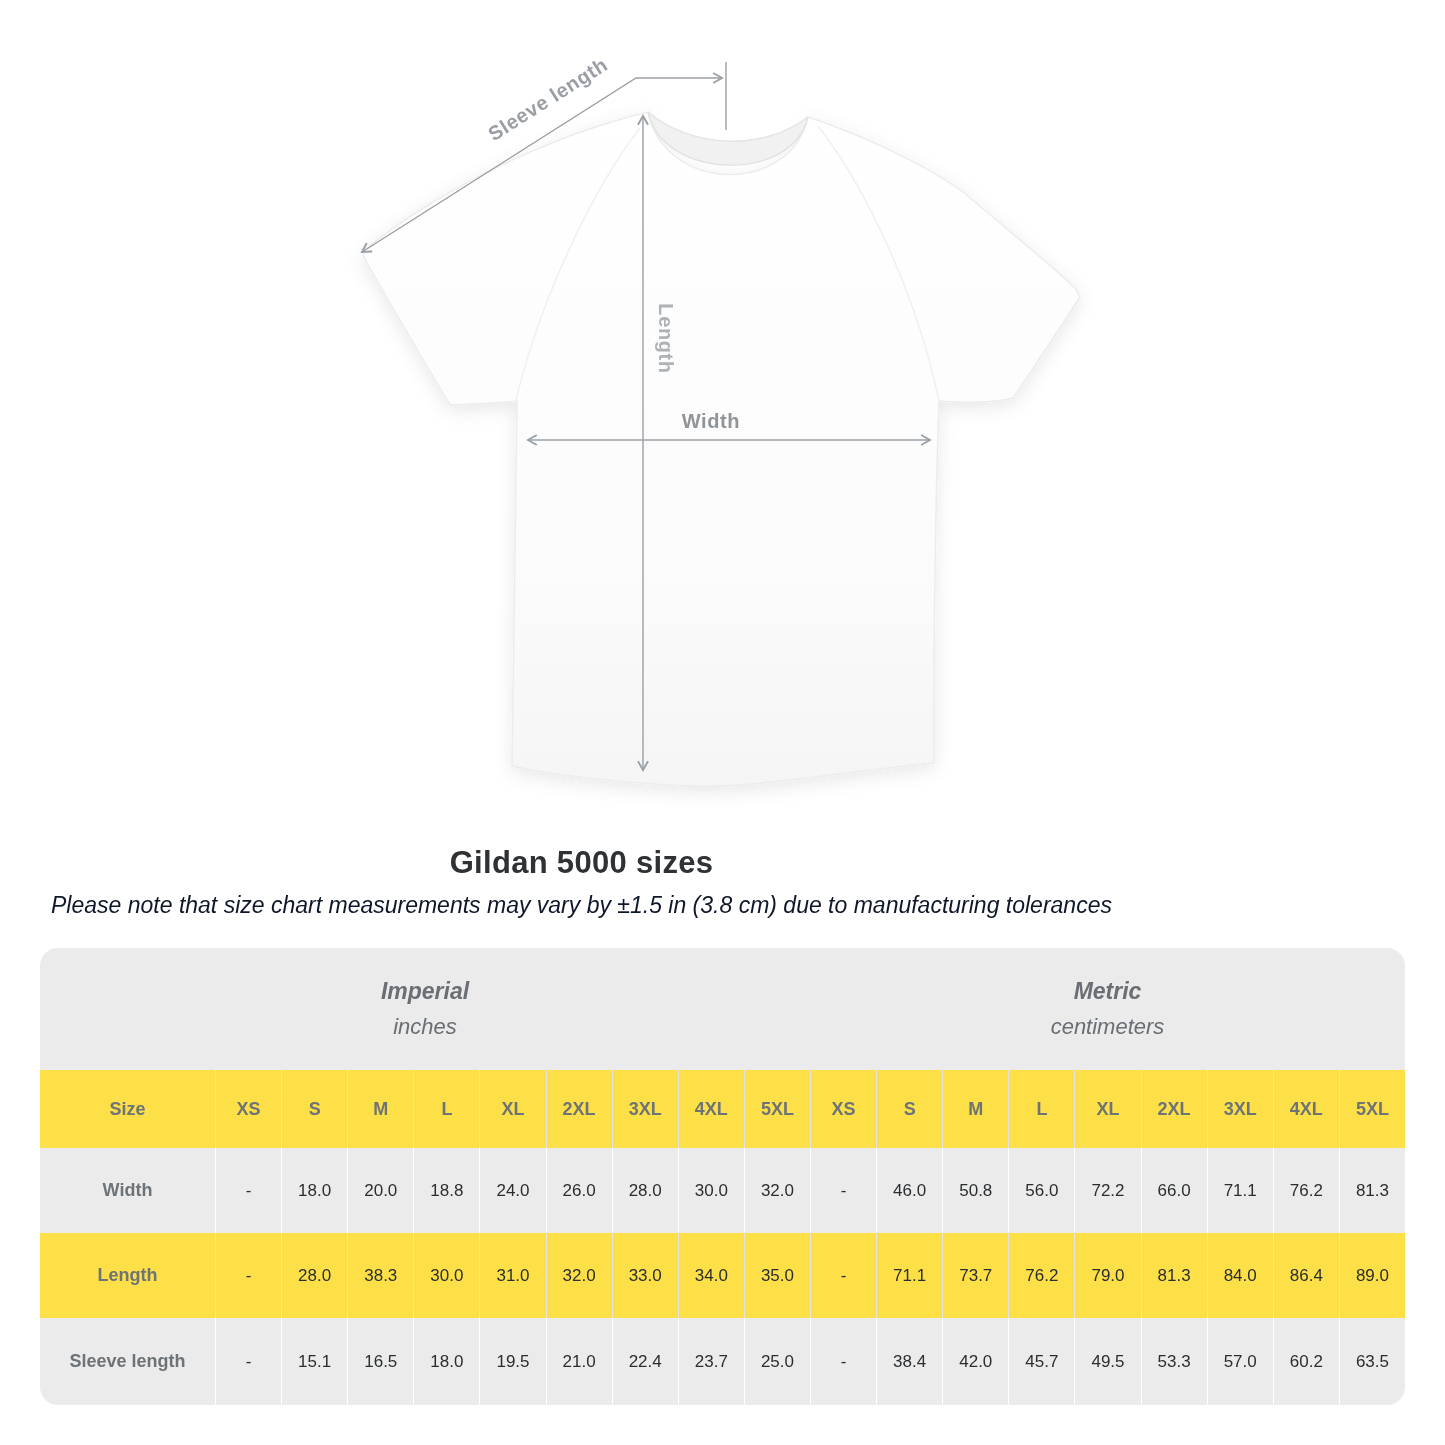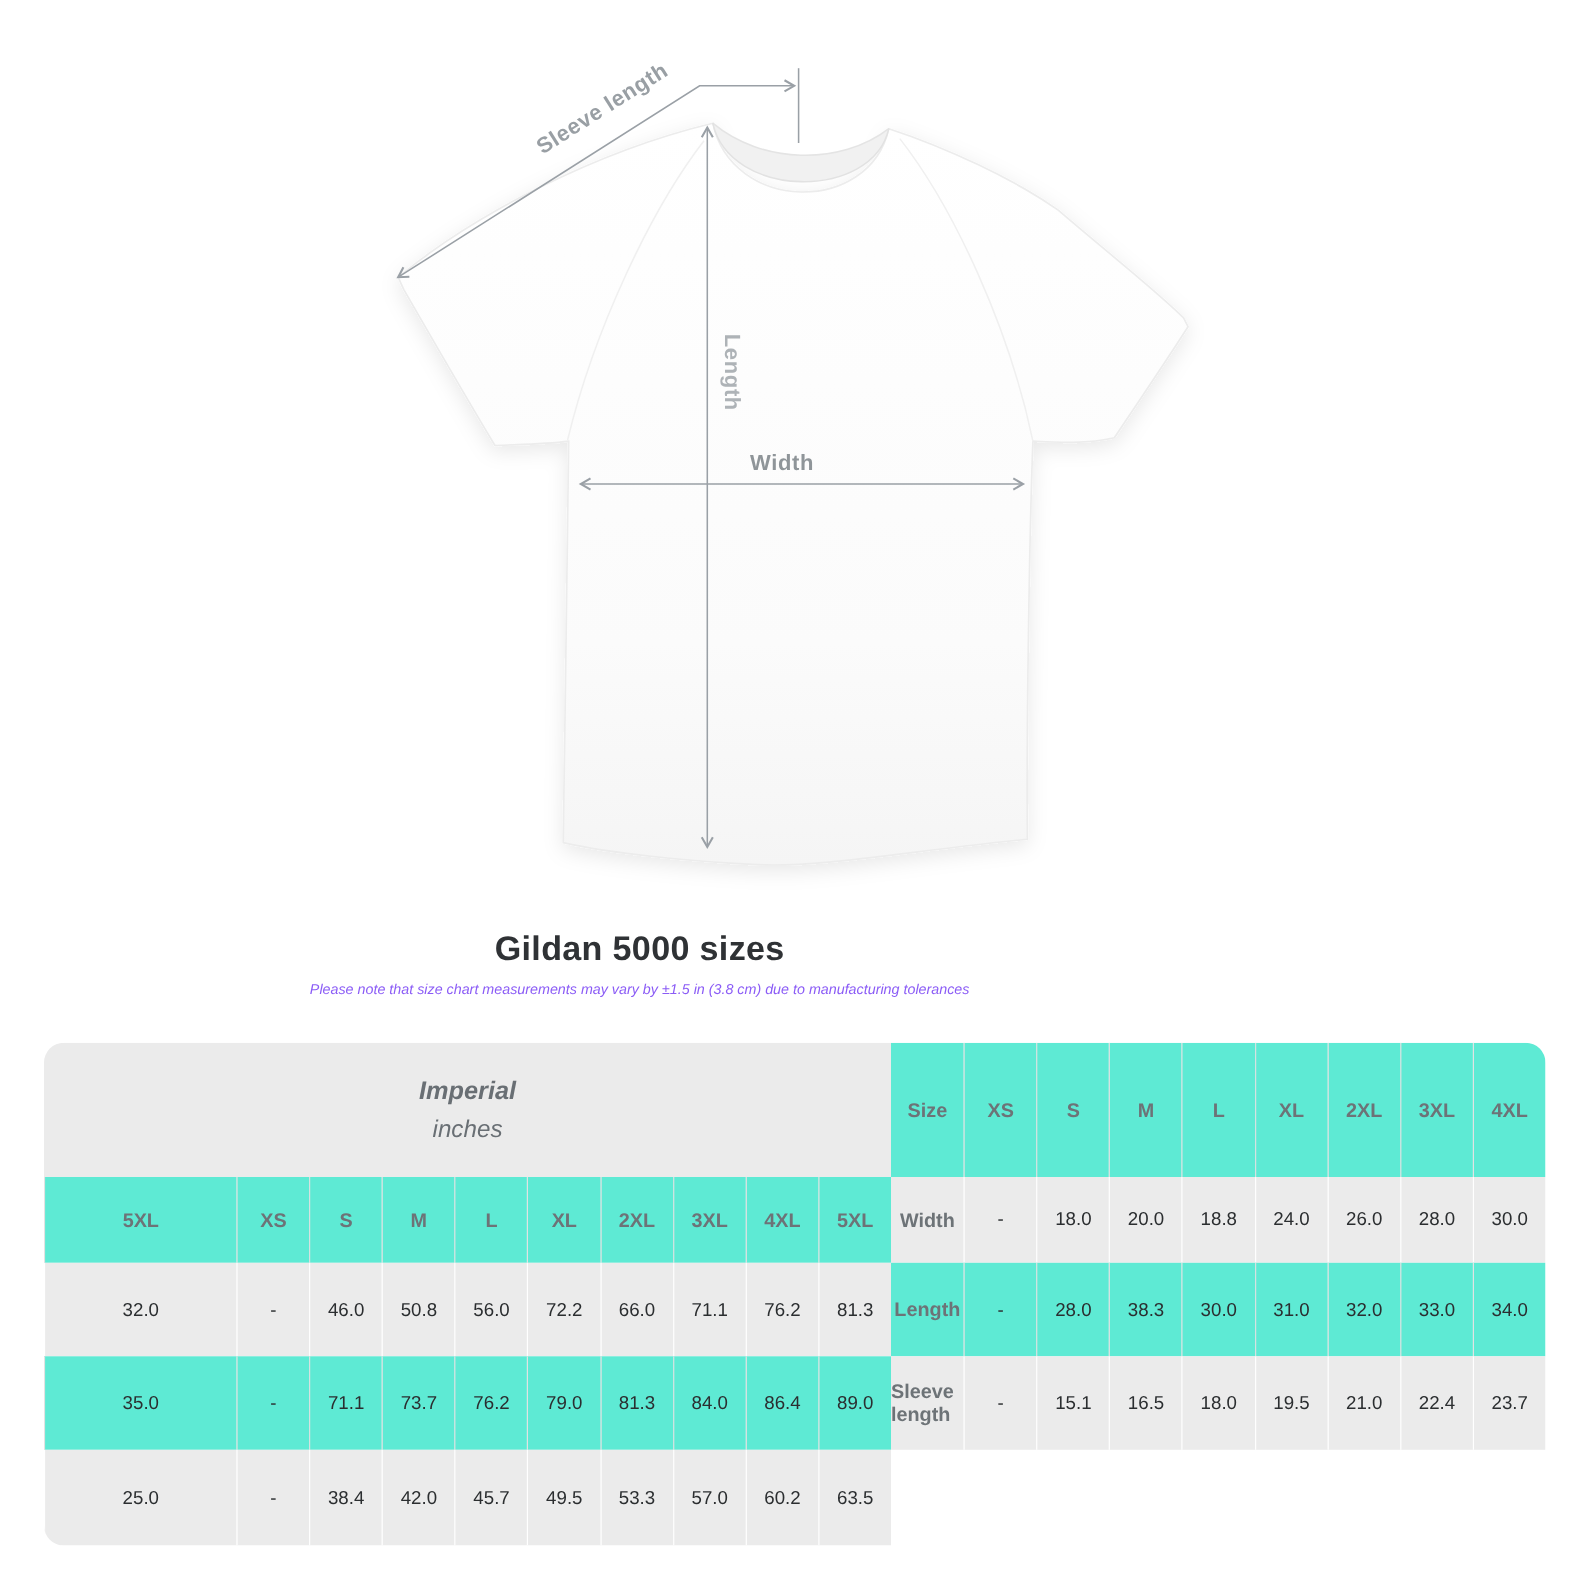--- a/index.html
+++ b/index.html
@@ -12,36 +12,36 @@
   .mlabel { position:absolute; font-weight:bold; font-size:20px; letter-spacing:0.6px; color:#9aa0a4; }
   .mlabel.sleeve { left:438px; top:88px; width:220px; text-align:center;
                    transform:rotate(-32.4deg); transform-origin:center; color:#999fa4; }
   .mlabel.length { left:605px; top:327px; width:120px; text-align:center;
                    transform:rotate(90deg); transform-origin:center; color:#aeb3b7; }
   .mlabel.width  { left:651px; top:410px; width:120px; text-align:center; color:#8f9599; }
 
   
   .heading { position:absolute; left:0; top:845px; width:1163px; text-align:center; }
   .heading h1 { margin:0; font-size:31px; font-weight:bold; color:#2f3235; letter-spacing:0.3px; }
-  .heading p  { margin:11px 0 0 0; font-size:13px; font-style:italic; color:#8b5cf6; }
+  .heading p  { margin:11px 0 0 0; font-size:23px; font-style:italic; color:#0f172a; }
 
   
   .size-table { position:absolute; left:40px; top:948px; width:1365px; height:457px;
                 display:grid; grid-template-columns:175px repeat(18, 1fr);
                 grid-template-rows:122px 78px 85px 85px 87px;
                 border-radius:18px; overflow:hidden; background:#ffffff; }
   .cell { display:flex; align-items:center; justify-content:center;
           font-size:17px; color:#2b2e30; }
   .cell.band { flex-direction:column; background:#ebebeb; }
   .band.imperial-band { grid-column:1 / span 10; }
   .band.metric-band   { grid-column:11 / span 9; }
   .unit-title { font-size:23px; font-weight:bold; font-style:italic; color:#696f74; }
   .unit-sub   { font-size:22px; font-style:italic; color:#696f74; margin-top:9px; }
   .row-gray  { background:#ebebeb; }
-  .row-white { background:#5eead4; }
+  .row-white { background:#fde047; }
   .hdr { font-weight:bold; color:#6d7377; font-size:18px; }
   .row-white.vd { border-left:1px solid #e2e2e2;text-align:right; }
   .row-gray.vd  { border-left:1px solid #ffffff; }
 </style>
 </head>
 <body>
 
 <div class="page">
 
   <div class="diagram">
@@ -100,20 +100,24 @@
 
   <div class="heading">
     <h1>Gildan 5000 sizes</h1>
     <p>Please note that size chart measurements may vary by ±1.5 in (3.8 cm) due to manufacturing tolerances</p>
   </div>
 
   <div class="size-table" id="sizeTable">
     <div class="cell band imperial-band">
       <div class="unit-title">Imperial</div>
       <div class="unit-sub">inches</div>
+    </div>
+    <div class="cell band metric-band">
+      <div class="unit-title">Metric</div>
+      <div class="unit-sub">centimeters</div>
     </div>
 
   <div class="cell hdr row-white">Size</div>
       <div class="cell hdr row-white vd">XS</div>
       <div class="cell hdr row-white vd">S</div>
       <div class="cell hdr row-white vd">M</div>
       <div class="cell hdr row-white vd">L</div>
       <div class="cell hdr row-white vd">XL</div>
       <div class="cell hdr row-white vd">2XL</div>
       <div class="cell hdr row-white vd">3XL</div>

